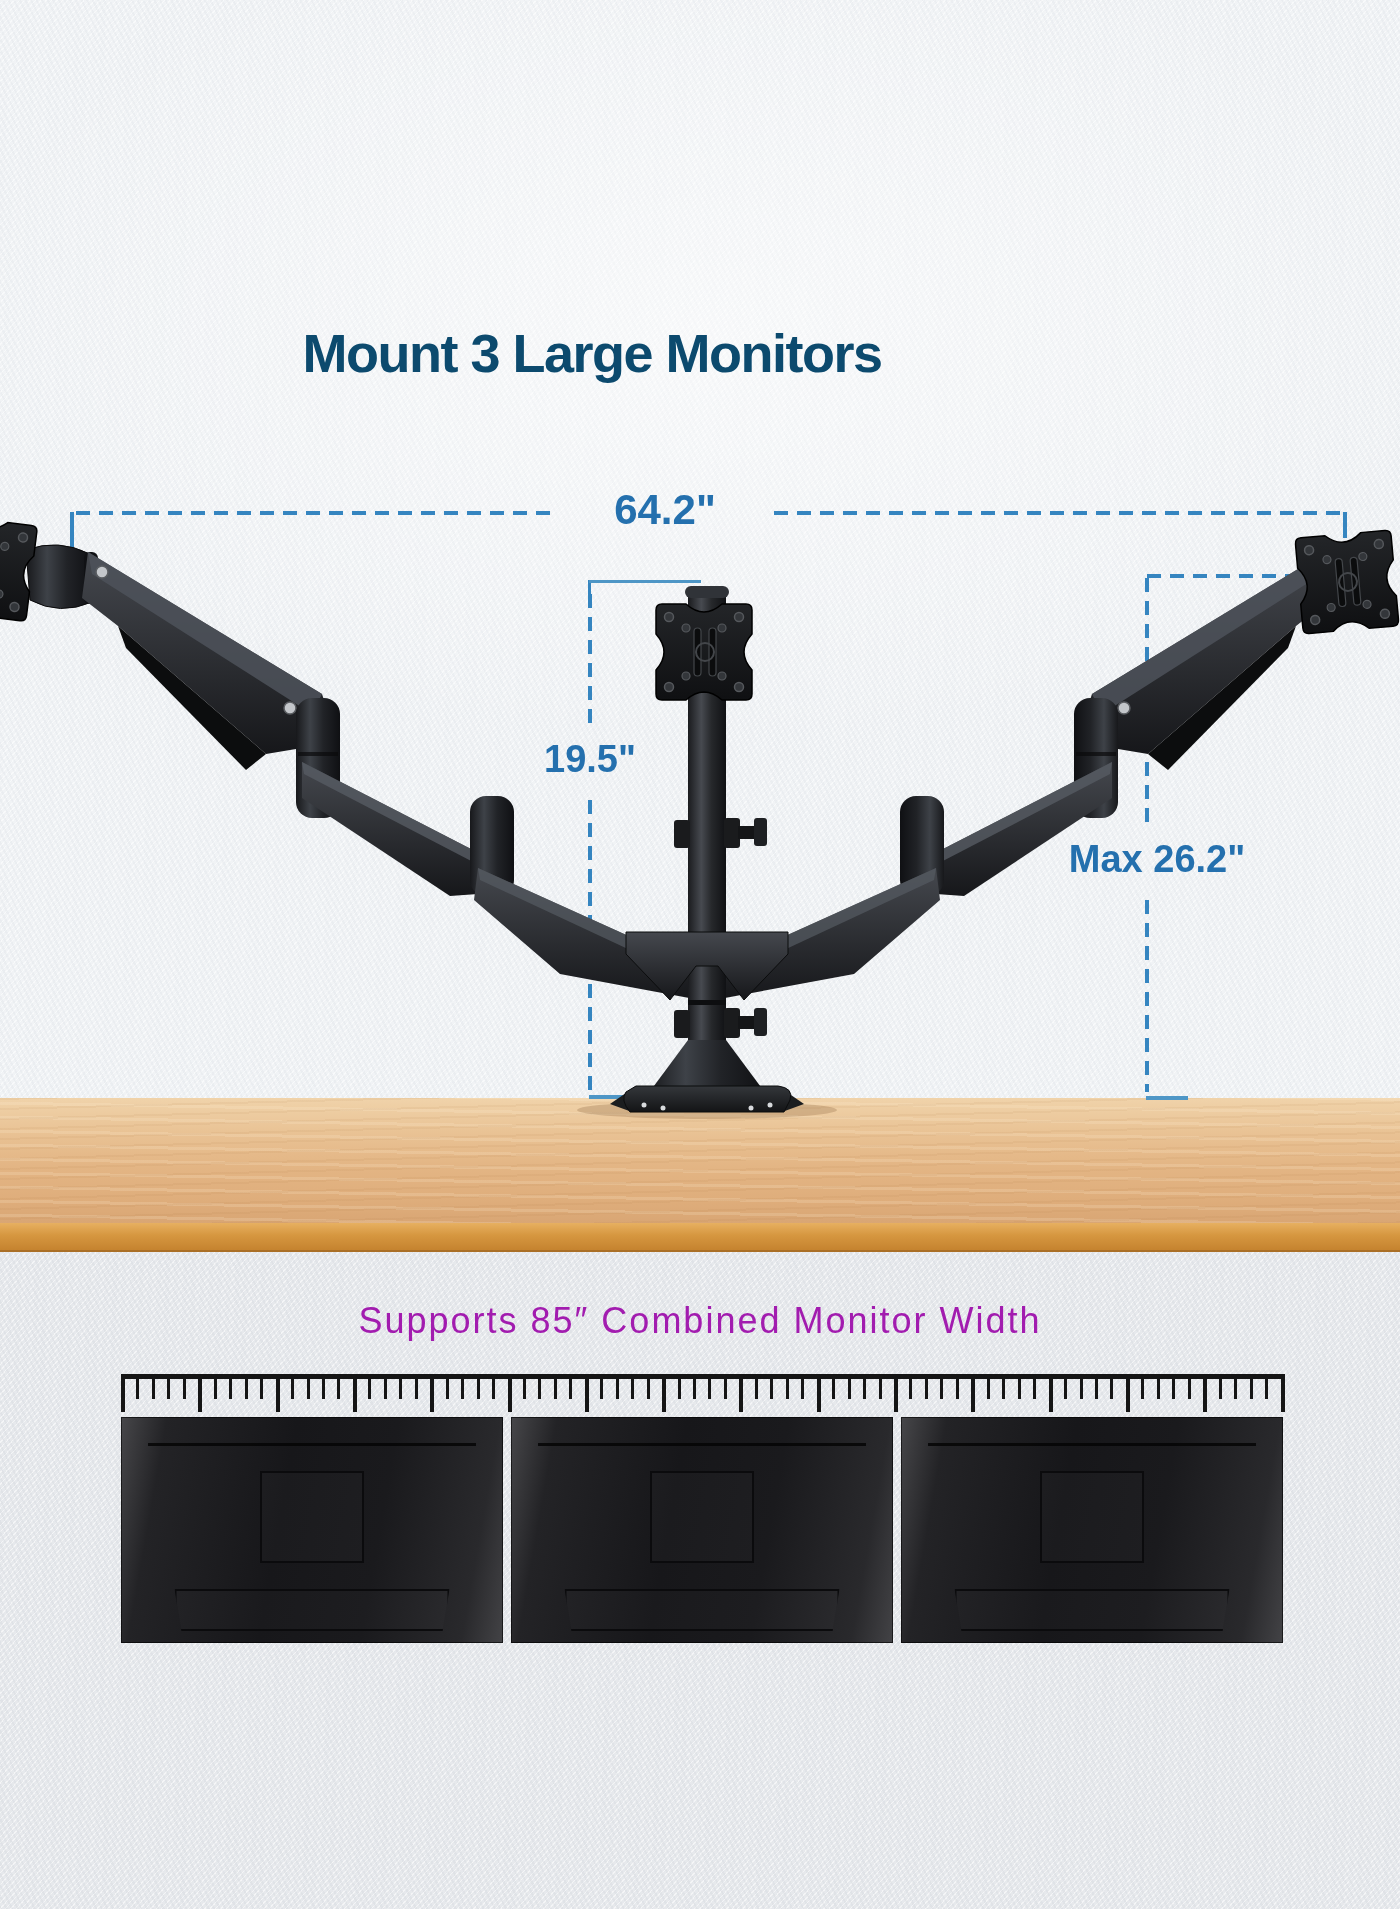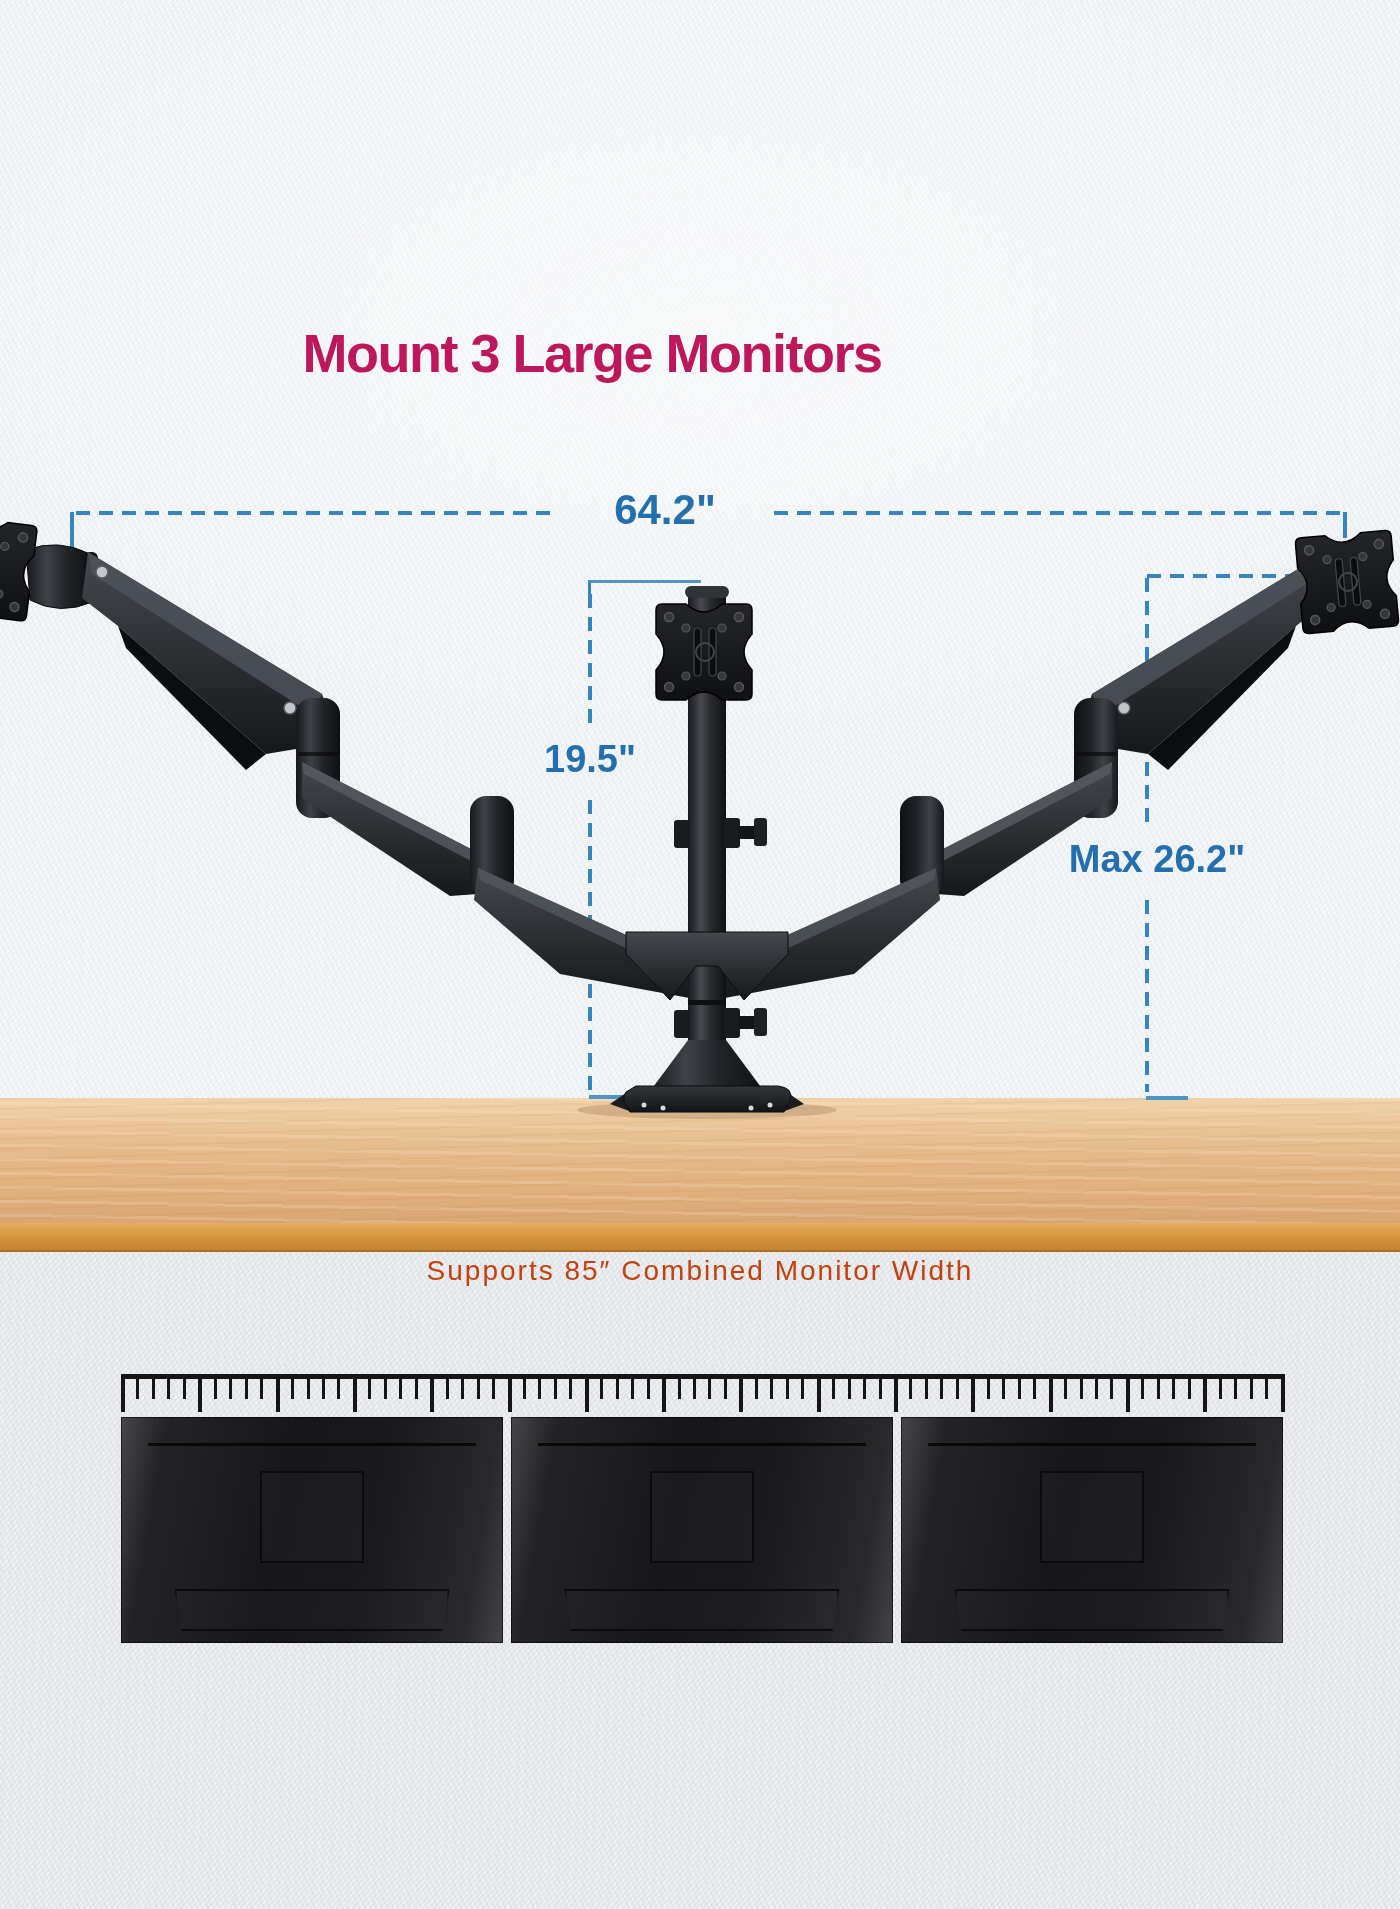--- a/index.html
+++ b/index.html
@@ -31,25 +31,25 @@
       linear-gradient(180deg,#f0d3aa 0%, #e9c294 28%, #e3b584 55%, #dfae7c 80%, #d9a674 100%);
   }
   .desk-edge{
     position:absolute;left:0;top:1223px;width:1400px;height:29px;
     background:linear-gradient(180deg,#e7b061 0%, #d69740 45%, #c5832f 100%);
     border-bottom:2px solid #aa6f26;box-sizing:border-box;
   }
   
   .title{
     position:absolute;left:592px;top:322px;transform:translateX(-50%);
-    font-size:54px;font-weight:bold;letter-spacing:-1.5px;color:#be185d;white-space:nowrap;
+    font-size:54px;font-weight:bold;letter-spacing:-1.5px;color:#0c4a6e;white-space:nowrap;
   }
   .caption{
-    position:absolute;left:700px;top:1255px;transform:translateX(-50%);
-    font-size:28px;font-weight:400;letter-spacing:2px;color:#c2410c;white-space:nowrap;
+    position:absolute;left:700px;top:1300px;transform:translateX(-50%);
+    font-size:36px;font-weight:400;letter-spacing:2px;color:#a21caf;white-space:nowrap;
   }
   
   .dashH{position:absolute;height:4px;background:repeating-linear-gradient(90deg,#3585c0 0 14px, rgba(0,0,0,0) 14px 23px);}
   .dashV{position:absolute;width:4px;background:repeating-linear-gradient(180deg,#3585c0 0 14px, rgba(0,0,0,0) 14px 23px);}
   .solidH{position:absolute;height:3px;background:#4e96c6;}
   .solidV{position:absolute;width:4px;background:#3585c0;}
   .dim-label{
     position:absolute;color:#2470ae;font-weight:bold;white-space:nowrap;text-align:center;
   }
   .dim-label.big{font-size:42px;}

